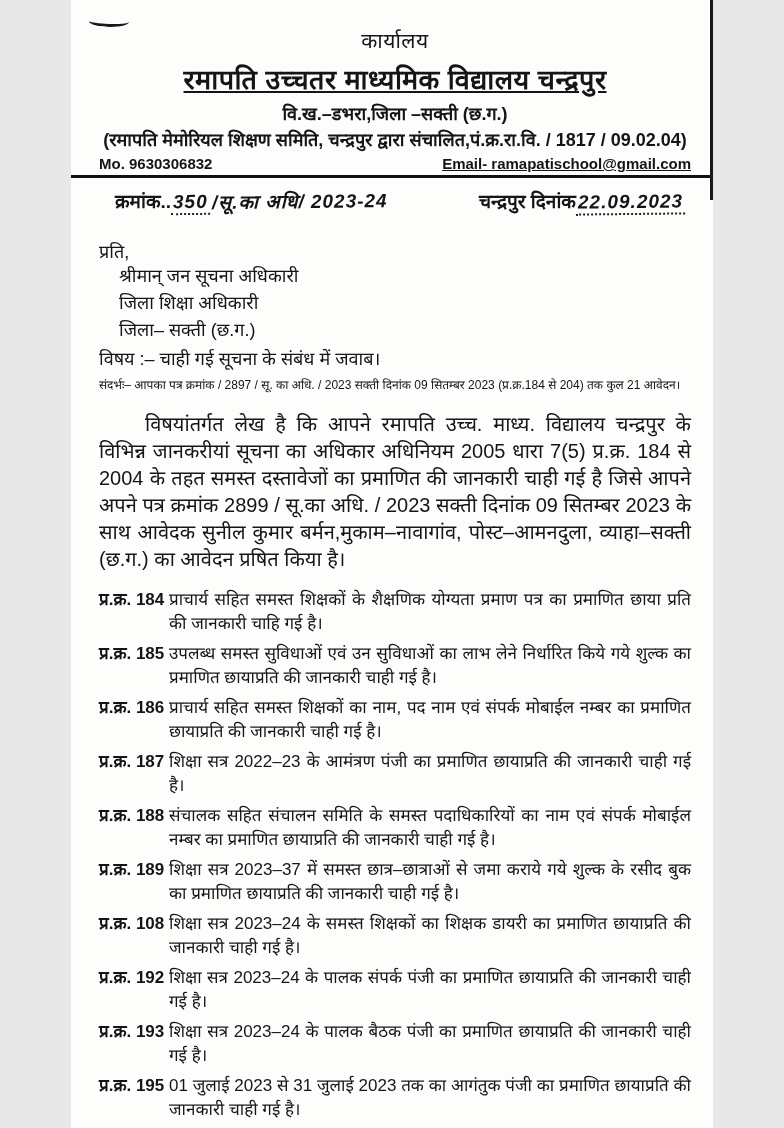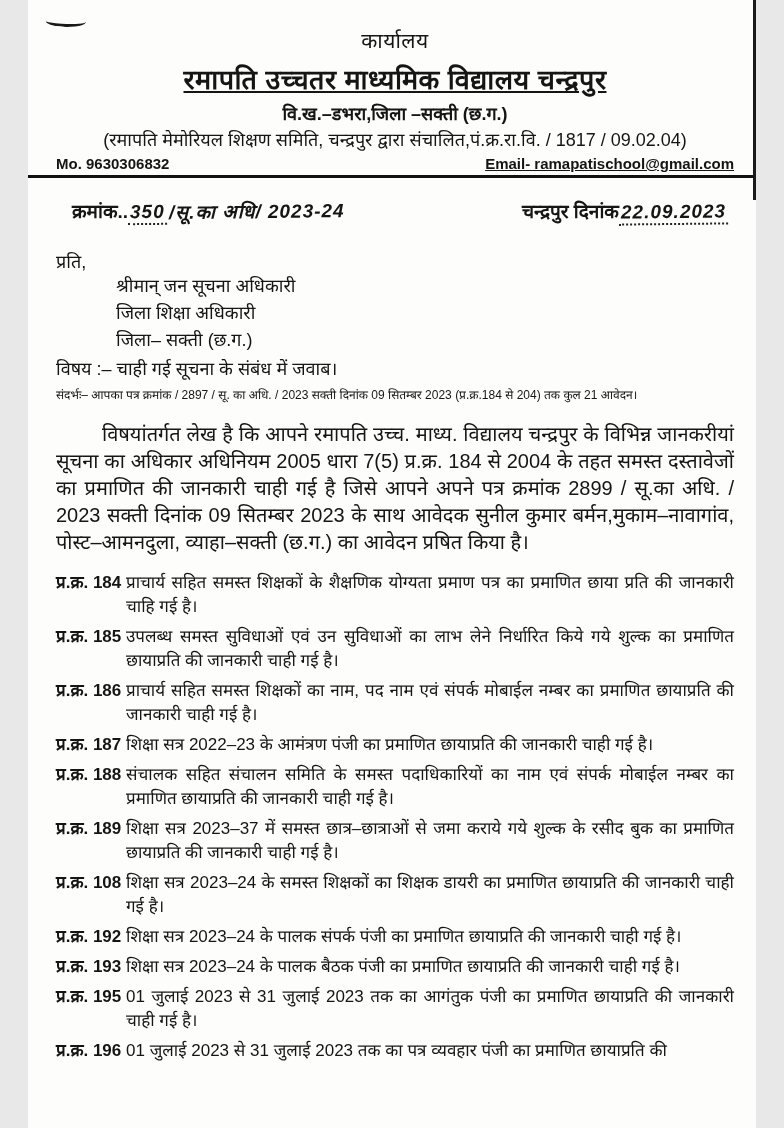--- a/index.html
+++ b/index.html
@@ -2,21 +2,21 @@
 <html lang="hi"><head>
 <meta charset="utf-8">
 <style>
   html, body {
     margin: 0;
     padding: 0;
     background: #e8e8e8;
   }
   .page {
     position: relative;
-    width: 728px;
+    width: 642px;
     height: 1128px;
     margin: 0 auto;
     background: #fdfdfc;
     color: #151515;
     font-family: "Liberation Sans", "DejaVu Sans", sans-serif;
     box-sizing: border-box;
     padding: 10px 22px 0 28px;
     overflow: hidden;
   }
   
@@ -52,21 +52,21 @@
     letter-spacing: 0.5px;
     text-decoration: underline;
   }
   .block-line {
     font-size: 18px;
     font-weight: 600;
     margin: 2px 0;
   }
   .society-line {
     font-size: 18px;
-    font-weight: 400;
+    font-weight: 700;
     margin: 2px 0 4px 0;
   }
   .contact-row {
     display: flex;
     justify-content: space-between;
     align-items: flex-end;
     font-size: 15px;
     font-weight: 700;
     margin-top: 2px;
   }
@@ -74,38 +74,38 @@
   .rule {
     height: 3px;
     background: #111;
     margin: 3px -22px 0 -28px;
   }
   .ref-row {
     display: flex;
     justify-content: space-between;
     font-size: 19px;
     font-weight: 600;
-    margin-top: 20px;
+    margin-top: 10px;
     padding: 0 6px 0 16px;
   }
   .hw {
     display: inline-block;
     font-style: italic;
     font-weight: 600;
     letter-spacing: 1px;
     transform: rotate(-0.6deg);
     padding: 0 2px;
   }
   .dotted { border-bottom: 2px dotted #222; }
   .to-label {
     font-size: 18px;
     margin-top: 24px;
   }
   .addr-lines {
-    margin-left: 60px;
+    margin-left: 20px;
     font-size: 18px;
     line-height: 27px;
   }
   .subject {
     font-size: 18px;
     margin-top: 2px;
     line-height: 26px;
   }
   .reference {
     font-size: 12px;

